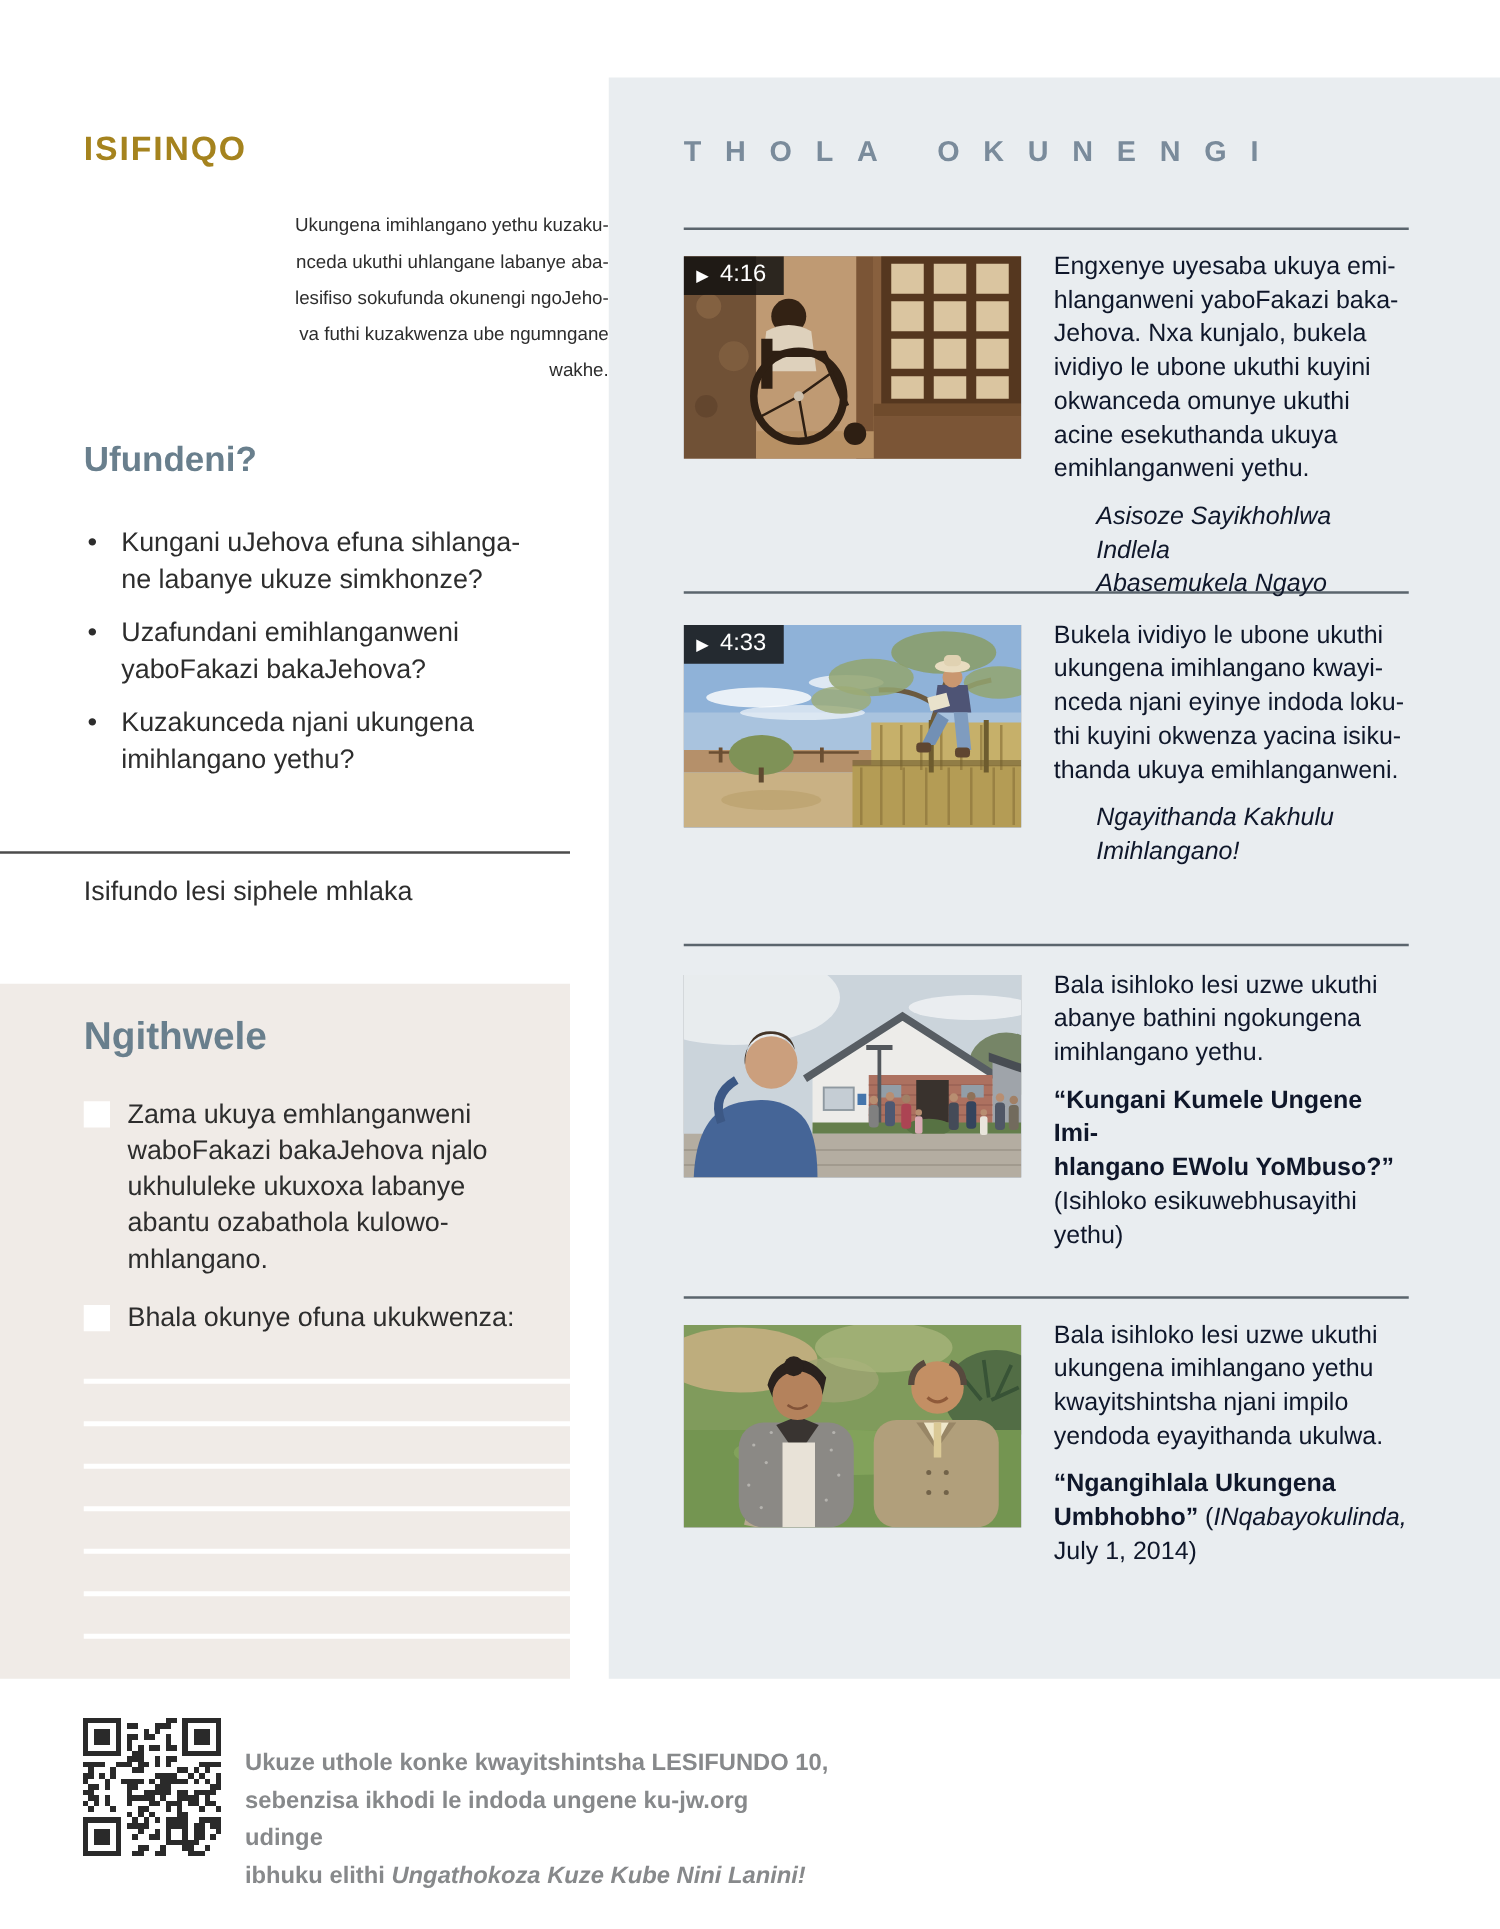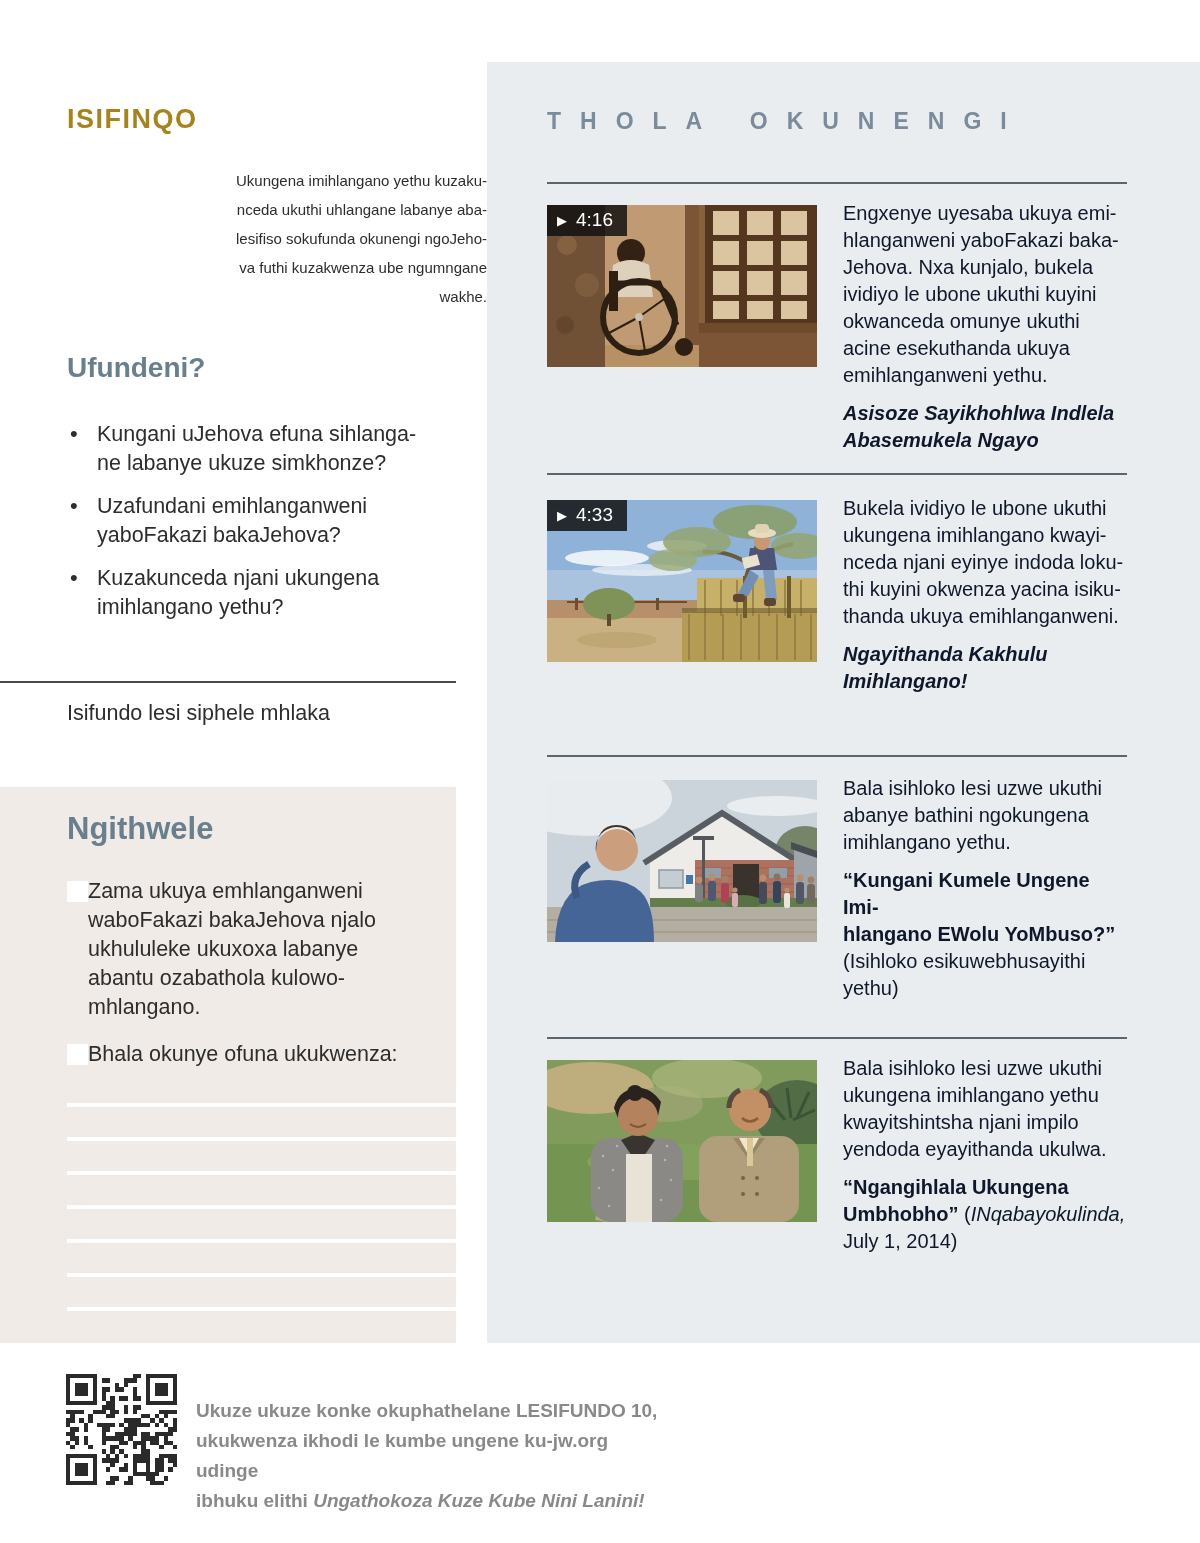--- a/index.html
+++ b/index.html
@@ -13,21 +13,21 @@
   .summary-body{position:absolute;left:67px;top:166px;width:420px;font-size:15px;line-height:29px;text-align:right;}
   .questions-heading{position:absolute;left:67px;top:352px;font-size:28px;font-weight:700;color:#697f8d;}
   .questions{position:absolute;left:67px;top:420px;width:400px;font-size:21.5px;line-height:29px;}
   .q{position:relative;padding-left:30px;margin-bottom:14px;}
   .q::before{content:"•";position:absolute;left:3px;top:-1px;font-size:22px;color:#2d2d2d;}
   .date-divider{position:absolute;left:0;top:681px;width:456px;height:2px;background:#4c4c4c;}
   .date-line{position:absolute;left:67px;top:701px;font-size:21.5px;}
 
   .action-box{position:absolute;left:0;top:787px;width:456px;height:556px;background:#f0ebe7;}
   .action-heading{position:absolute;left:67px;top:24px;font-size:31px;font-weight:700;color:#697f8d;}
-  .task{position:absolute;left:67px;display:flex;width:360px;font-size:21.5px;line-height:29px;}
+  .task{position:absolute;left:67px;display:flex;gap:14px;width:360px;font-size:21.5px;line-height:29px;}
   .task-1{top:90px;}
   .task-2{top:253px;}
   .cb{width:21px;height:21px;background:#ffffff;flex:none;margin-top:4px;}
   .write-line{position:absolute;left:67px;width:389px;height:4px;background:#ffffff;}
 
   .qr{position:absolute;left:66px;top:1374px;width:111px;height:111px;}
   .footer-note{position:absolute;left:196px;top:1396px;width:470px;font-size:19px;line-height:30px;
         font-weight:700;color:#87898b;}
   .footer-note i{font-style:italic;}
 
@@ -41,21 +41,21 @@
   .row{position:absolute;left:60px;display:flex;gap:26px;}
   .row1{top:143px;}.row2{top:438px;}.row3{top:718px;}.row4{top:998px;}
   .thumb{position:relative;width:270px;height:162px;flex:none;overflow:hidden;background:#999;}
   .thumb svg{display:block;width:270px;height:162px;}
   .badge{position:absolute;top:0;left:0;background:rgba(16,16,16,.84);color:#ffffff;
         font-size:19px;line-height:1;display:flex;align-items:center;gap:9px;padding:5px 14px 7px 10px;}
   .play{font-size:13px;transform:translateY(1px);}
   .txt{width:284px;font-size:20px;line-height:27px;color:#0f172a;}
   .desc{margin:0 0 0 0;margin-top:-5px;}
   .ref{margin:11px 0 0 0;}
-  .bi{font-weight:700;font-style:italic;}
+  .bi{font-weight:400;font-style:italic;margin-left:34px;}
   .b{font-weight:700;}
 </style>
 </head>
 <body>
 
 <div class="page">
 
   <div class="summary-heading">ISIFINQO</div>
   <div class="summary-body pre">Ukungena imihlangano yethu kuzaku-
 nceda ukuthi uhlangane labanye aba-
@@ -97,22 +97,22 @@
     <div class="write-line" style="top:452px"></div>
     <div class="write-line" style="top:486px"></div>
     <div class="write-line" style="top:520px"></div>
   </div>
 
   <svg class="qr" id="qr" viewBox="0 0 25 25" shape-rendering="crispEdges">
       <path id="qrp" fill="#2a2a2a" d="M0,0h7v7h-7z M1,1v5h5v-5z M2,2h3v3h-3z M18,0h7v7h-7z M19,1v5h5v-5z M20,2h3v3h-3z M0,18h7v7h-7z M1,19v5h5v-5z M2,20h3v3h-3z M15,0h1v1h-1zM16,0h1v1h-1zM8,1h1v1h-1zM9,1h1v1h-1zM13,1h1v1h-1zM14,1h1v1h-1zM15,1h1v1h-1zM11,2h1v1h-1zM13,2h1v1h-1zM8,3h1v1h-1zM9,3h1v1h-1zM11,3h1v1h-1zM12,3h1v1h-1zM15,3h1v1h-1zM8,4h1v1h-1zM15,4h1v1h-1zM8,5h1v1h-1zM10,5h1v1h-1zM12,5h1v1h-1zM13,5h1v1h-1zM15,5h1v1h-1zM16,5h1v1h-1zM9,6h1v1h-1zM10,6h1v1h-1zM8,7h1v1h-1zM9,7h1v1h-1zM10,7h1v1h-1zM13,7h1v1h-1zM15,7h1v1h-1zM16,7h1v1h-1zM0,8h1v1h-1zM1,8h1v1h-1zM2,8h1v1h-1zM3,8h1v1h-1zM6,8h1v1h-1zM7,8h1v1h-1zM8,8h1v1h-1zM10,8h1v1h-1zM11,8h1v1h-1zM13,8h1v1h-1zM15,8h1v1h-1zM21,8h1v1h-1zM22,8h1v1h-1zM23,8h1v1h-1zM24,8h1v1h-1zM1,9h1v1h-1zM5,9h1v1h-1zM9,9h1v1h-1zM10,9h1v1h-1zM17,9h1v1h-1zM18,9h1v1h-1zM20,9h1v1h-1zM22,9h1v1h-1zM0,10h1v1h-1zM1,10h1v1h-1zM3,10h1v1h-1zM5,10h1v1h-1zM13,10h1v1h-1zM14,10h1v1h-1zM15,10h1v1h-1zM16,10h1v1h-1zM19,10h1v1h-1zM21,10h1v1h-1zM24,10h1v1h-1zM0,11h1v1h-1zM4,11h1v1h-1zM7,11h1v1h-1zM8,11h1v1h-1zM9,11h1v1h-1zM10,11h1v1h-1zM12,11h1v1h-1zM14,11h1v1h-1zM15,11h1v1h-1zM16,11h1v1h-1zM17,11h1v1h-1zM18,11h1v1h-1zM20,11h1v1h-1zM22,11h1v1h-1zM24,11h1v1h-1zM1,12h1v1h-1zM2,12h1v1h-1zM4,12h1v1h-1zM8,12h1v1h-1zM9,12h1v1h-1zM13,12h1v1h-1zM14,12h1v1h-1zM15,12h1v1h-1zM23,12h1v1h-1zM24,12h1v1h-1zM0,13h1v1h-1zM1,13h1v1h-1zM8,13h1v1h-1zM11,13h1v1h-1zM12,13h1v1h-1zM13,13h1v1h-1zM14,13h1v1h-1zM15,13h1v1h-1zM17,13h1v1h-1zM18,13h1v1h-1zM20,13h1v1h-1zM21,13h1v1h-1zM22,13h1v1h-1zM23,13h1v1h-1zM1,14h1v1h-1zM2,14h1v1h-1zM4,14h1v1h-1zM8,14h1v1h-1zM9,14h1v1h-1zM10,14h1v1h-1zM11,14h1v1h-1zM12,14h1v1h-1zM14,14h1v1h-1zM17,14h1v1h-1zM18,14h1v1h-1zM19,14h1v1h-1zM20,14h1v1h-1zM22,14h1v1h-1zM0,15h1v1h-1zM2,15h1v1h-1zM4,15h1v1h-1zM8,15h1v1h-1zM12,15h1v1h-1zM13,15h1v1h-1zM15,15h1v1h-1zM16,15h1v1h-1zM17,15h1v1h-1zM19,15h1v1h-1zM20,15h1v1h-1zM22,15h1v1h-1zM23,15h1v1h-1zM1,16h1v1h-1zM5,16h1v1h-1zM10,16h1v1h-1zM11,16h1v1h-1zM15,16h1v1h-1zM17,16h1v1h-1zM21,16h1v1h-1zM24,16h1v1h-1zM8,17h1v1h-1zM10,17h1v1h-1zM12,17h1v1h-1zM17,17h1v1h-1zM18,17h1v1h-1zM9,18h1v1h-1zM11,18h1v1h-1zM13,18h1v1h-1zM15,18h1v1h-1zM16,18h1v1h-1zM17,18h1v1h-1zM18,18h1v1h-1zM21,18h1v1h-1zM22,18h1v1h-1zM23,18h1v1h-1zM24,18h1v1h-1zM8,19h1v1h-1zM9,19h1v1h-1zM10,19h1v1h-1zM11,19h1v1h-1zM15,19h1v1h-1zM16,19h1v1h-1zM17,19h1v1h-1zM18,19h1v1h-1zM20,19h1v1h-1zM21,19h1v1h-1zM23,19h1v1h-1zM24,19h1v1h-1zM10,20h1v1h-1zM13,20h1v1h-1zM15,20h1v1h-1zM18,20h1v1h-1zM20,20h1v1h-1zM21,20h1v1h-1zM24,20h1v1h-1zM9,21h1v1h-1zM12,21h1v1h-1zM13,21h1v1h-1zM15,21h1v1h-1zM18,21h1v1h-1zM20,21h1v1h-1zM21,21h1v1h-1zM23,21h1v1h-1zM15,22h1v1h-1zM16,22h1v1h-1zM17,22h1v1h-1zM18,22h1v1h-1zM19,22h1v1h-1zM20,22h1v1h-1zM10,23h1v1h-1zM11,23h1v1h-1zM14,23h1v1h-1zM18,23h1v1h-1zM19,23h1v1h-1zM22,23h1v1h-1zM9,24h1v1h-1zM10,24h1v1h-1zM13,24h1v1h-1zM14,24h1v1h-1zM19,24h1v1h-1zM20,24h1v1h-1zM21,24h1v1h-1z"></path>
     </svg>
 
   <div class="footer-note">
-    <div>Ukuze ukuze konke okuphathelane LESIFUNDO 10,</div>
-    <div>ukukwenza ikhodi le kumbe ungene ku-jw.org udinge</div>
+    <div>Ukuze uthole konke kwayitshintsha LESIFUNDO 10,</div>
+    <div>sebenzisa ikhodi le indoda ungene ku-jw.org udinge</div>
     <div><span>ibhuku elithi </span><i>Ungathokoza Kuze Kube Nini Lanini!</i></div>
   </div>
 
   <div class="panel">
     <div class="panel-heading">THOLA OKUNENGI</div>
     <div class="hr hr1"></div>
     <div class="hr hr2"></div>
     <div class="hr hr3"></div>
     <div class="hr hr4"></div>
 

